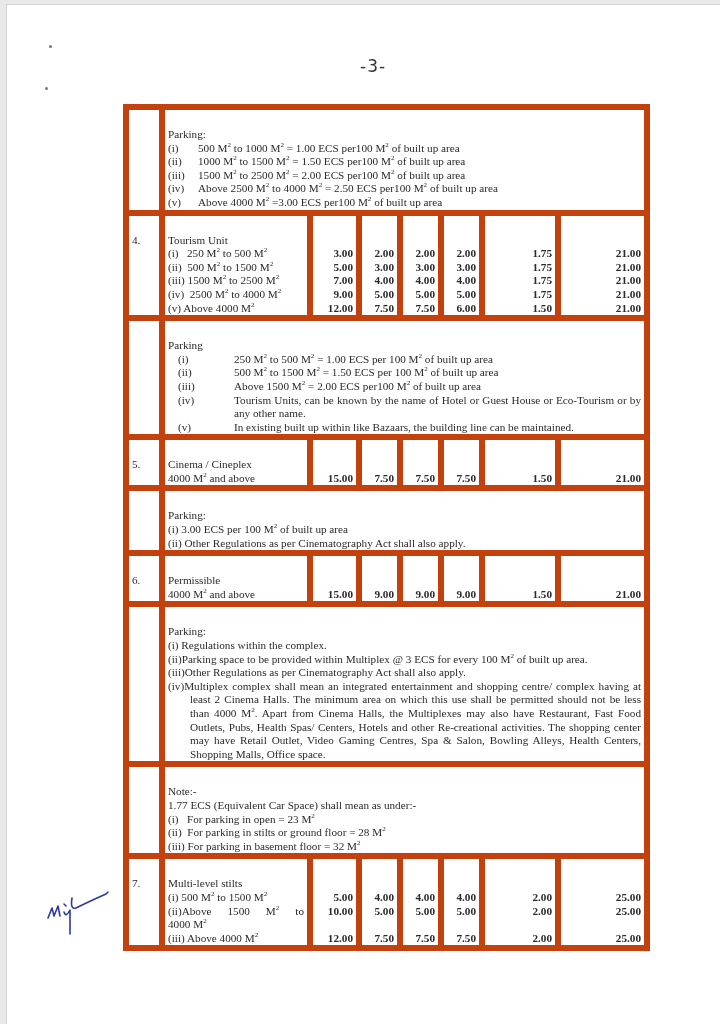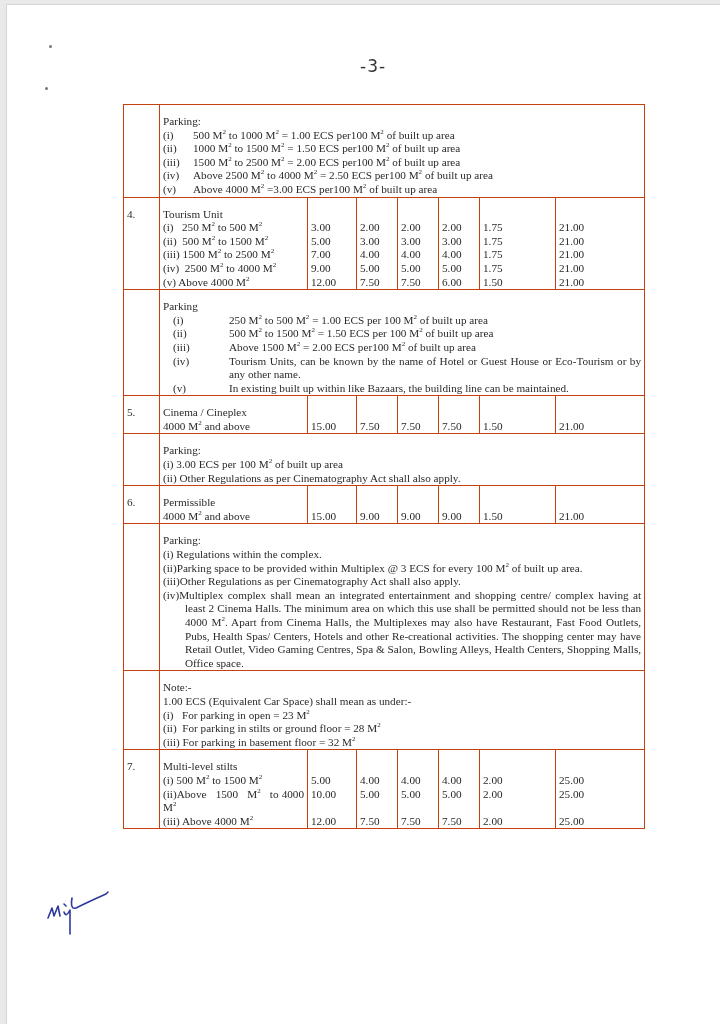--- a/index.html
+++ b/index.html
@@ -24,26 +24,26 @@
   }
   table.doc {
     position: absolute; left: 123px; top: 104px;
     width: 521px;
     border-collapse: collapse;
     table-layout: fixed;
     font-size: 11.2px;
     line-height: 13.6px;
   }
   table.doc td {
-    border: 1px solid #c2410c;
-    padding: 10px 3px 0 3px;
+    border: 6px solid #c2410c;
+    padding: 18px 3px 0 3px;
     vertical-align: top;
   }
   td.sn { padding-left: 4px; }
-  td.num { text-align: left; vertical-align: top; }
+  td.num { text-align: right; vertical-align: top; font-weight: bold; }
   .line { display: block; white-space: nowrap; }
   .wrap { display: block; }
   .hang2 { display: block; padding-left: 22px; text-indent: -22px; text-align: justify; }
   .roman { display: inline-block; width: 34px; padding-left: 10px; }
   .tp-row { display: flex; }
   .tp-row .r { width: 56px; flex: none; padding-left: 10px; }
   .tp-row .t { flex: 1; text-align: justify; }
   sup { font-size: 7px; line-height: 0; vertical-align: super; }
   .sig {
     position: absolute; left: 40px; top: 880px; width: 90px; height: 60px;
@@ -183,21 +183,21 @@
         <span class="hang2">(ii)Parking space to be provided within Multiplex @ 3 ECS for every 100 M<sup>2</sup> of built up area.</span>
         <span class="line">(iii)Other Regulations as per Cinematography Act shall also apply.</span>
         <span class="hang2">(iv)Multiplex complex shall mean an integrated entertainment and shopping centre/ complex having at least 2 Cinema Halls. The minimum area on which this use shall be permitted should not be less than 4000 M<sup>2</sup>. Apart from Cinema Halls, the Multiplexes may also have Restaurant, Fast Food Outlets, Pubs, Health Spas/ Centers, Hotels and other Re-creational activities. The shopping center may have Retail Outlet, Video Gaming Centres, Spa &amp; Salon, Bowling Alleys, Health Centers, Shopping Malls, Office space.</span>
       </td>
     </tr>
 
     <tr>
       <td class="sn"></td>
       <td colspan="7">
         <span class="line">Note:-</span>
-        <span class="line">1.00 ECS (Equivalent Car Space) shall mean as under:-</span>
+        <span class="line">1.77 ECS (Equivalent Car Space) shall mean as under:-</span>
         <span class="line" style="white-space:pre">(i)   For parking in open = 23 M<sup>2</sup></span>
         <span class="line" style="white-space:pre">(ii)  For parking in stilts or ground floor = 28 M<sup>2</sup></span>
         <span class="line" style="white-space:pre">(iii) For parking in basement floor = 32 M<sup>2</sup></span>
       </td>
     </tr>
 
     <tr>
       <td class="sn">7.</td>
       <td>
         <span class="line">Multi-level stilts</span>

